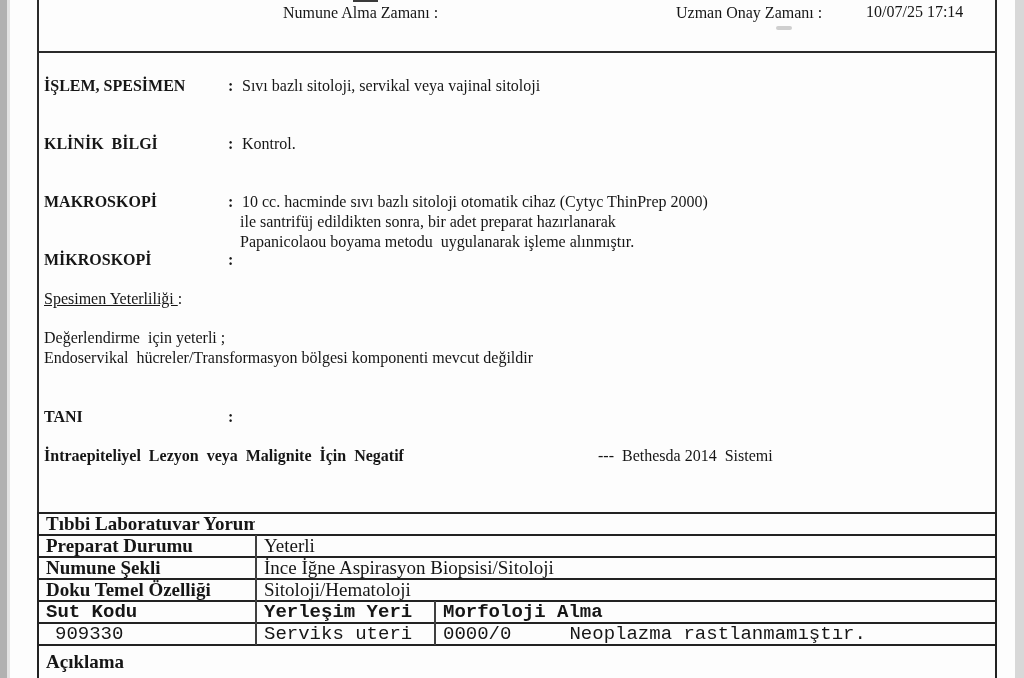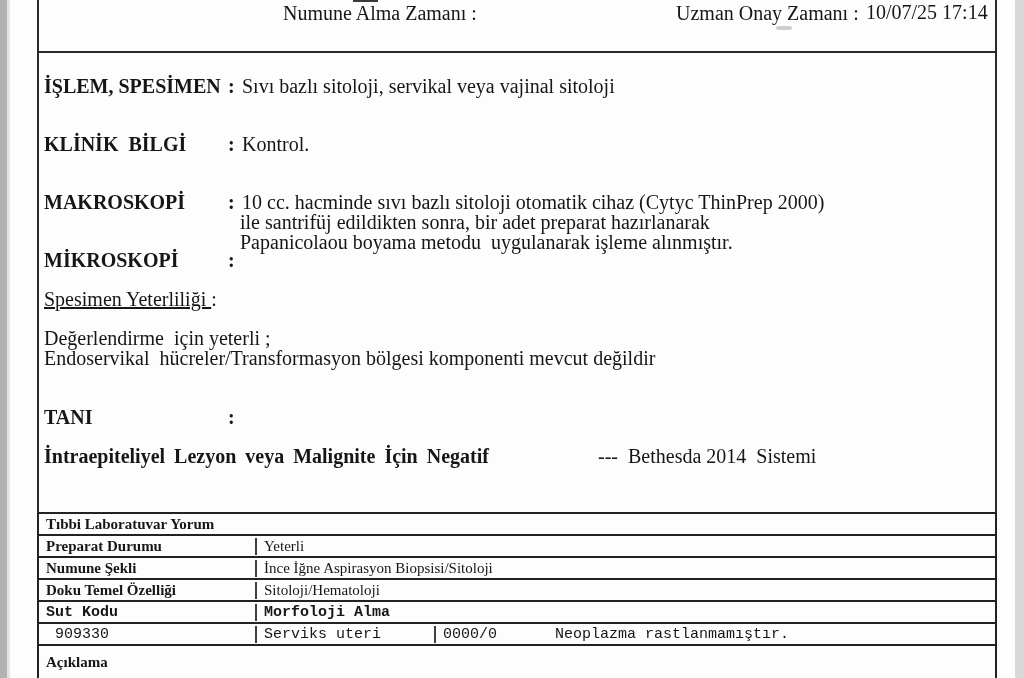--- a/index.html
+++ b/index.html
@@ -18,21 +18,21 @@
 
   
   .vline  { position:absolute; width:2px; background:#2a2a2a; }
   .hline  { position:absolute; height:2px; background:#2a2a2a; }
   .vline-left  { left:37px;  top:0; height:671px; }
   .vline-right { left:995px; top:0; height:671px; }
   .header-sep  { left:37px;  top:51px; width:960px; }
   .artifact-top { left:353px; top:0; width:25px; height:2px; background:#3a3a3a; position:absolute; }
   .artifact-smudge { left:776px; top:26px; width:16px; height:4px; background:#cfcfcf; position:absolute; border-radius:2px; }
 
-  .txt { position:absolute; font-size:20px; line-height:18px; white-space:pre; }
+  .txt { position:absolute; font-size:16px; line-height:18px; white-space:pre; }
   .b   { font-weight:bold; }
   .u   { text-decoration:underline; }
 
   
   .hdr-numune { left:283px; top:4px; }
   .hdr-uzman  { left:676px; top:4px; }
   .hdr-time   { left:866px; top:3px; }
 
   
   .lbl { left:44px; }
@@ -56,21 +56,21 @@
   .bethesda   { left:598px; }
 
   
   .rtable {
     position:absolute; left:37px; top:512px; width:960px;
     border:2px solid #222; background:#fdfdfd;
   }
   .trow {
     display:grid; height:22px; align-items:center;
     border-bottom:2px solid #222;
-    font-size:15px; white-space:pre;
+    font-size:19px; white-space:pre;
   }
   .trow:last-child { border-bottom:none; height:32px; }
   .cols-2 { grid-template-columns:216px 1fr; }
   .cols-3 { grid-template-columns:216px 179px 1fr;font-family:Liberation Mono, monospace; }
   .tcell { padding:0 0 0 7px; border-left:2px solid #404040; overflow:hidden; }
   .tcell:first-child { border-left:none; }
   .tlabel { font-weight:bold; }
   .code-val { padding-left:16px; }
   .morf-desc { margin-left:58px; }
 </style>
@@ -129,20 +129,21 @@
   <div class="trow cols-2">
     <div class="tcell tlabel">Numune Şekli</div>
     <div class="tcell">İnce İğne Aspirasyon Biopsisi/Sitoloji</div>
   </div>
   <div class="trow cols-2">
     <div class="tcell tlabel">Doku Temel Özelliği</div>
     <div class="tcell">Sitoloji/Hematoloji</div>
   </div>
   <div class="trow cols-3">
     <div class="tcell tlabel">Sut Kodu</div>
+    <div class="tcell tlabel">Yerleşim Yeri</div>
     <div class="tcell tlabel">Morfoloji Alma</div>
   </div>
   <div class="trow cols-3">
     <div class="tcell code-val">909330</div>
     <div class="tcell">Serviks uteri</div>
     <div class="tcell"><span>0000/0</span><span class="morf-desc">Neoplazma rastlanmamıştır.</span></div>
   </div>
   <div class="trow cols-2">
     <div class="tcell tlabel">Açıklama</div>
     <div class="tcell"></div>

